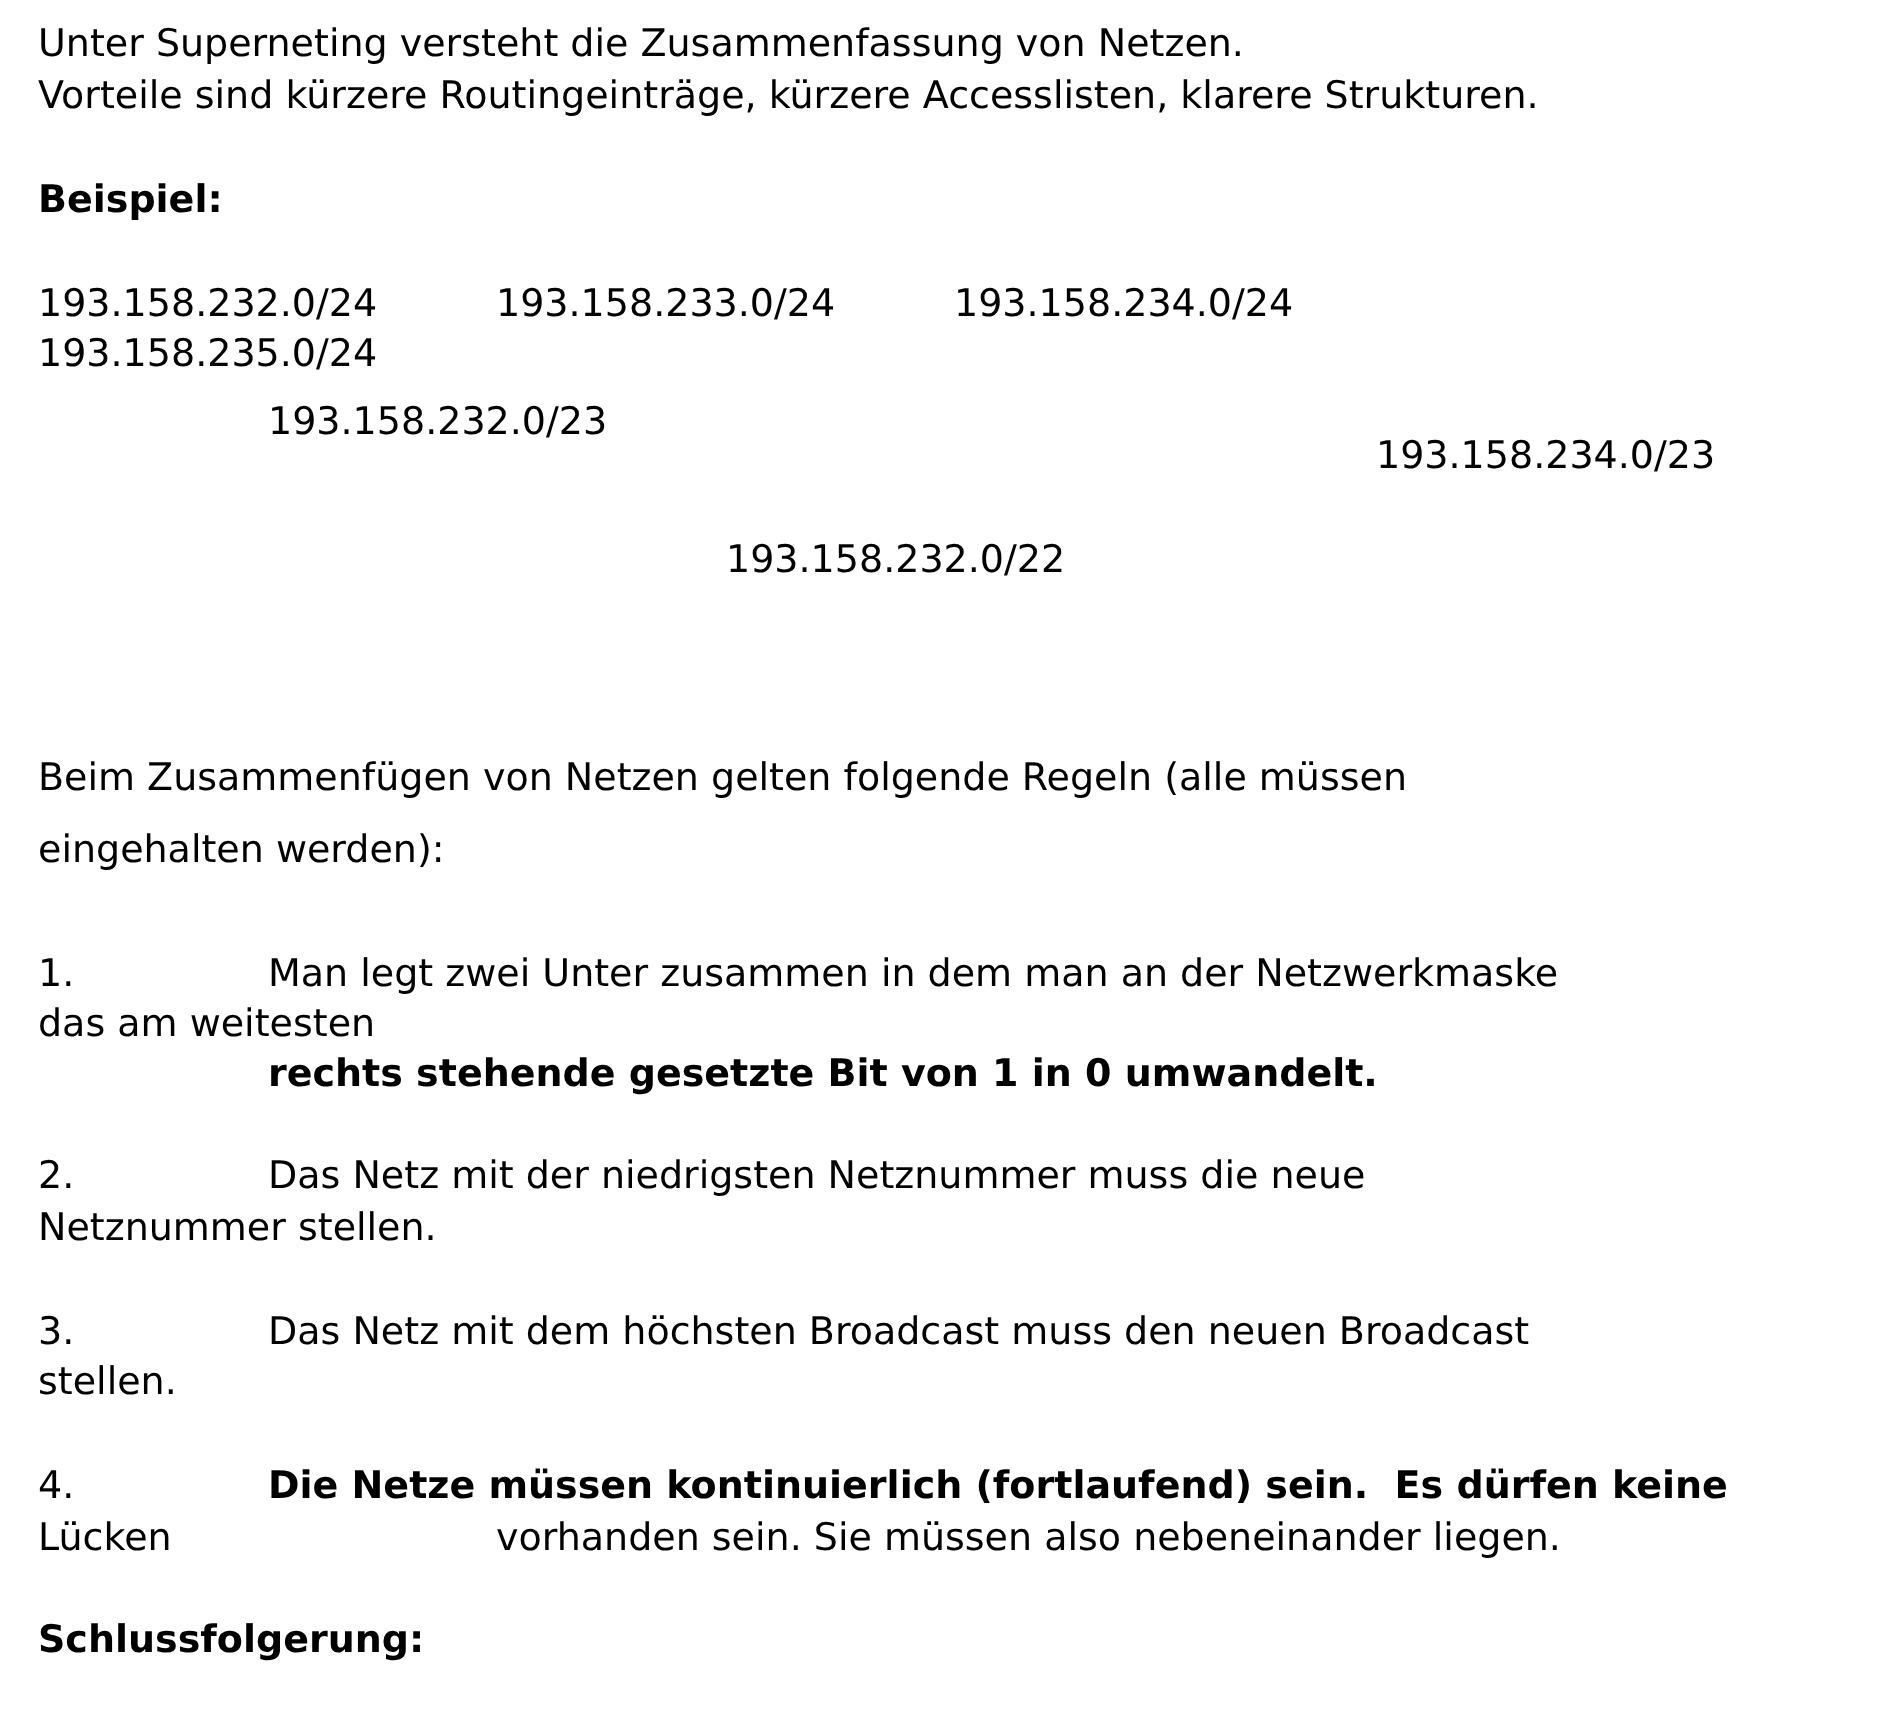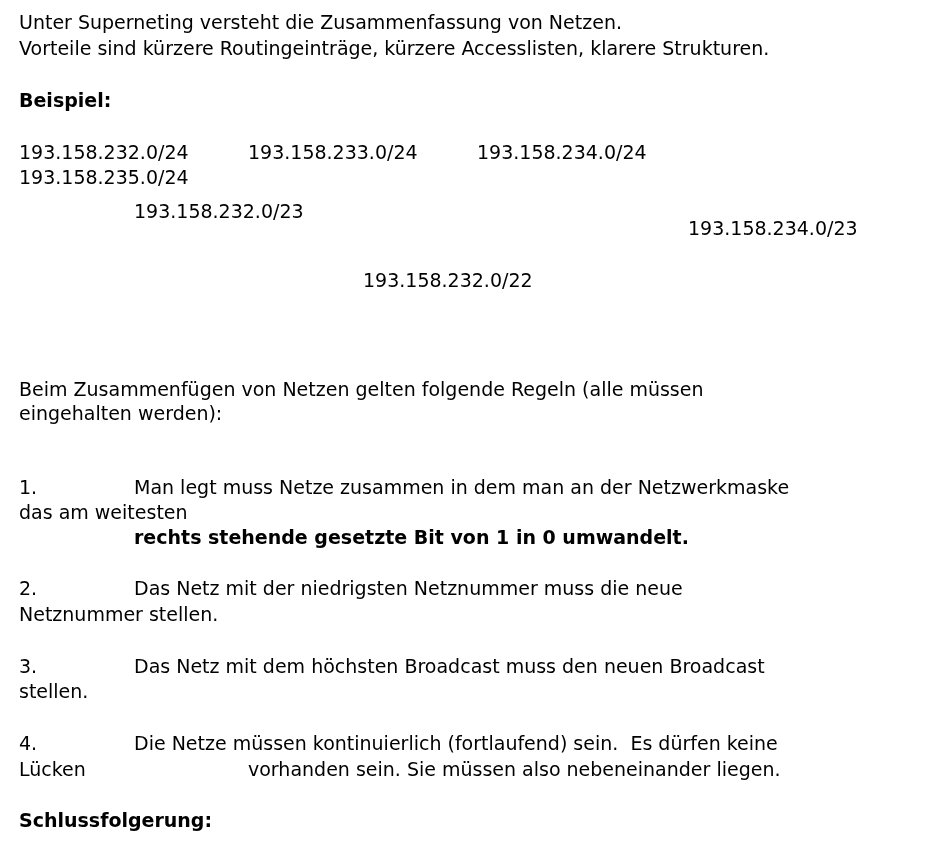--- a/index.html
+++ b/index.html
@@ -36,41 +36,41 @@
 <div class="line" style="left:248px; top:139px;">193.158.233.0/24</div>
 <div class="line" style="left:477px; top:139px;">193.158.234.0/24</div>
 <div class="line" style="left:19px; top:164px;">193.158.235.0/24</div>
 
 <div class="line" style="left:134px; top:198px;">193.158.232.0/23</div>
 <div class="line" style="left:656px; top:215px;margin-left:32px;">193.158.234.0/23</div>
 
 <div class="line" style="left:363px; top:267px;">193.158.232.0/22</div>
 
 <div class="line" style="left:19px; top:376px;">Beim Zusammenfügen von Netzen gelten folgende Regeln (alle müssen</div>
-<div class="line" style="left:19px; top:400px;">eingehalten werden):</div>
+<div class="line" style="left:19px; top:412px;">eingehalten werden):</div>
 
 <div>
   <div class="line" style="left:19px; top:474px;">1.</div>
-  <div class="line" style="left:134px; top:474px;">Man legt muss Netze zusammen in dem man an der Netzwerkmaske</div>
+  <div class="line" style="left:134px; top:474px;">Man legt zwei Unter zusammen in dem man an der Netzwerkmaske</div>
   <div class="line" style="left:19px; top:499px;">das am weitesten</div>
   <div class="line" style="left:134px; top:524px;font-weight:bold;">rechts stehende gesetzte Bit von 1 in 0 umwandelt.</div>
 </div>
 
 <div>
   <div class="line" style="left:19px; top:575px;">2.</div>
   <div class="line" style="left:134px; top:575px;text-align:center;">Das Netz mit der niedrigsten Netznummer muss die neue</div>
   <div class="line" style="left:19px; top:601px;">Netznummer stellen.</div>
 </div>
 
 <div>
   <div class="line" style="left:19px; top:653px;">3.</div>
   <div class="line" style="left:134px; top:653px;">Das Netz mit dem höchsten Broadcast muss den neuen Broadcast</div>
   <div class="line" style="left:19px; top:678px;text-align:center;">stellen.</div>
 </div>
 
 <div>
   <div class="line" style="left:19px; top:730px;">4.</div>
-  <div class="line" style="left:134px; top:730px;">Die Netze müssen kontinuierlich (fortlaufend) sein.  Es dürfen keine</div>
+  <div class="line" style="left:134px; top:730px;font-weight:bold;">Die Netze müssen kontinuierlich (fortlaufend) sein.  Es dürfen keine</div>
   <div class="line" style="left:19px; top:756px;">Lücken</div>
   <div class="line" style="left:248px; top:756px;">vorhanden sein. Sie müssen also nebeneinander liegen.</div>
 </div>
 
 <div class="line bold" style="left:19px; top:807px;">Schlussfolgerung:</div>
 
 </body></html>

